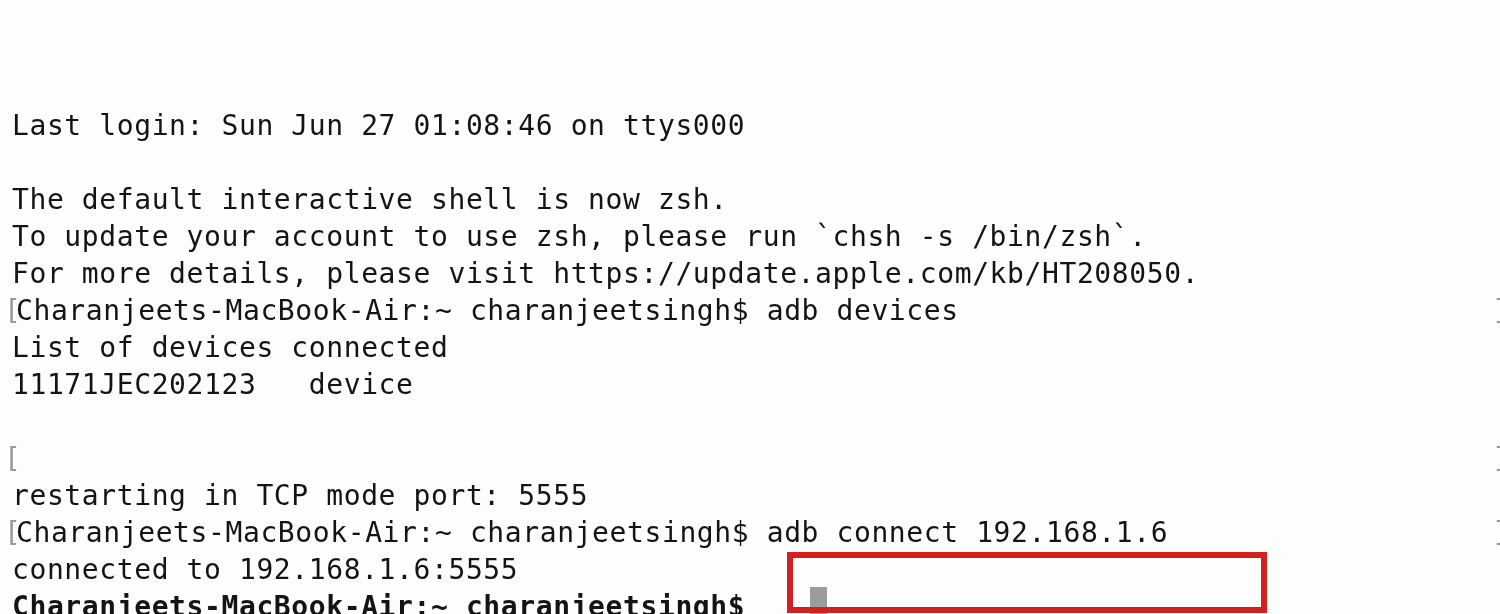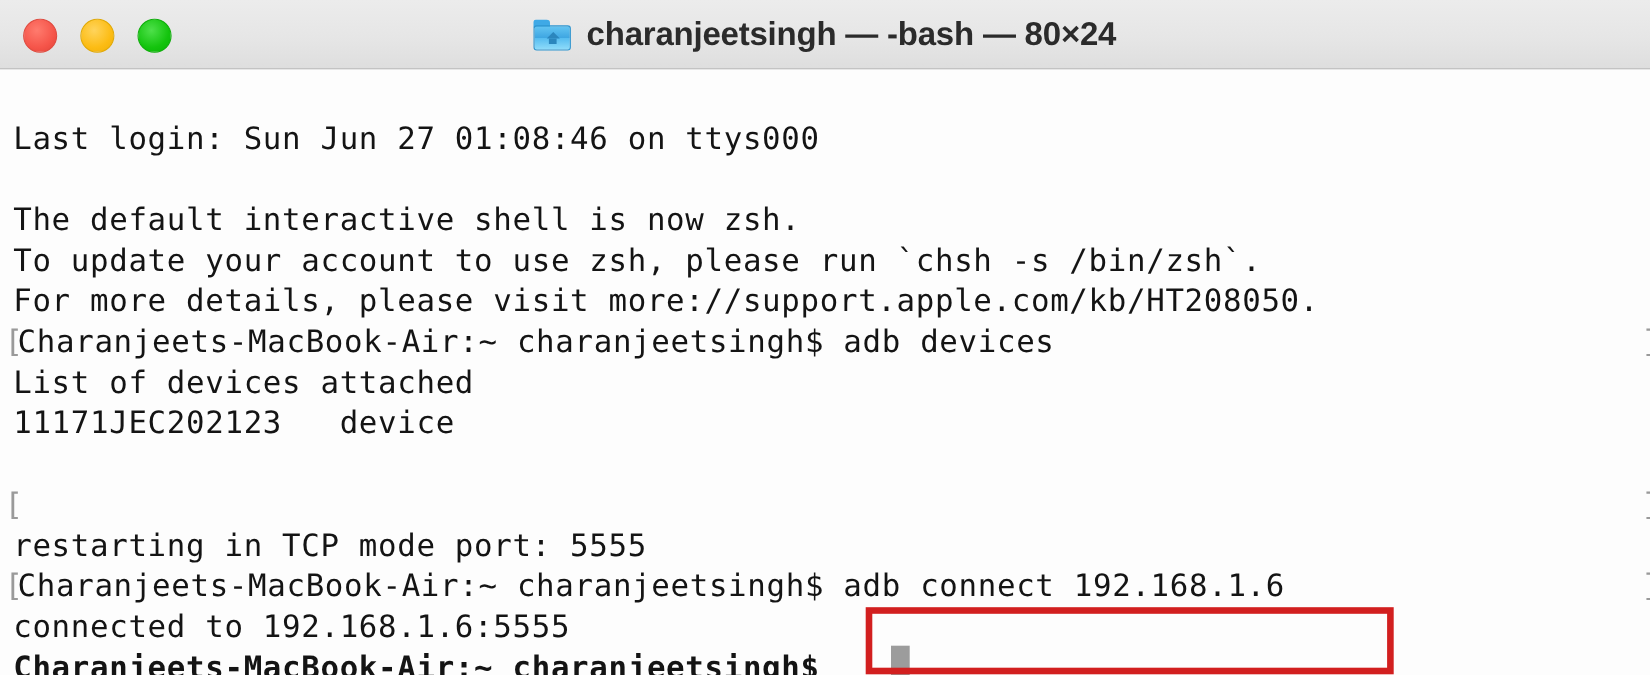--- a/index.html
+++ b/index.html
@@ -157,45 +157,30 @@
     box-sizing: border-box;
     background: transparent;
     pointer-events: none;
   }
 </style>
 </head>
 <body>
 
 <div id="window">
 
-  <div id="titlebar">
-    <div class="traffic" id="tl-close"></div>
-    <div class="traffic" id="tl-min"></div>
-    <div class="traffic" id="tl-max"></div>
-
-    <div id="title-wrap">
-      <div id="folder-icon">
-        <div class="tab"></div>
-        <div class="body"></div>
-        <div class="home"></div>
-        <div class="home-base"></div>
-      </div>
-      <div id="title-text">charanjeetsingh — -bash — 80×24</div>
-    </div>
-  </div>
 
   <div id="terminal">
     <div id="lines-host">
         <div class="line noprompt" style="top: 12px;"><span class="line-text">Last login: Sun Jun 27 01:08:46 on ttys000</span></div>
         <div class="line noprompt" style="top: 49px;"><span class="line-text"></span></div>
         <div class="line noprompt" style="top: 86px;"><span class="line-text">The default interactive shell is now zsh.</span></div>
         <div class="line noprompt" style="top: 123px;"><span class="line-text">To update your account to use zsh, please run `chsh -s /bin/zsh`.</span></div>
-        <div class="line noprompt" style="top: 160px;"><span class="line-text">For more details, please visit more://support.apple.com/kb/HT208050.</span></div>
+        <div class="line noprompt" style="top: 160px;"><span class="line-text">For more details, please visit https://update.apple.com/kb/HT208050.</span></div>
         <div class="line" style="top: 197px;"><span class="bracket-left">[</span><span class="bracket-right">]</span><span class="line-text">Charanjeets-MacBook-Air:~ charanjeetsingh$ adb devices</span></div>
-        <div class="line noprompt" style="top: 234px;"><span class="line-text">List of devices attached</span></div>
+        <div class="line noprompt" style="top: 234px;"><span class="line-text">List of devices connected</span></div>
         <div class="line noprompt" style="top: 271px;"><span class="line-text">11171JEC202123   device</span></div>
         <div class="line noprompt" style="top: 308px;"><span class="line-text"></span></div>
         <div class="line" style="top: 345px;"><span class="bracket-left">[</span><span class="bracket-right">]</span></div>
         <div class="line noprompt" style="top: 382px;"><span class="line-text">restarting in TCP mode port: 5555</span></div>
         <div class="line" style="top: 419px;"><span class="bracket-left">[</span><span class="bracket-right">]</span><span class="line-text">Charanjeets-MacBook-Air:~ charanjeetsingh$ adb connect 192.168.1.6</span></div>
         <div class="line noprompt" style="top: 456px;"><span class="line-text">connected to 192.168.1.6:5555</span></div>
         <div class="line noprompt" style="top: 493px; font-weight: bold;"><span class="line-text">Charanjeets-MacBook-Air:~ charanjeetsingh$ </span></div>
       </div>
     <div id="cursor"></div>
     <div id="red-box"></div>

